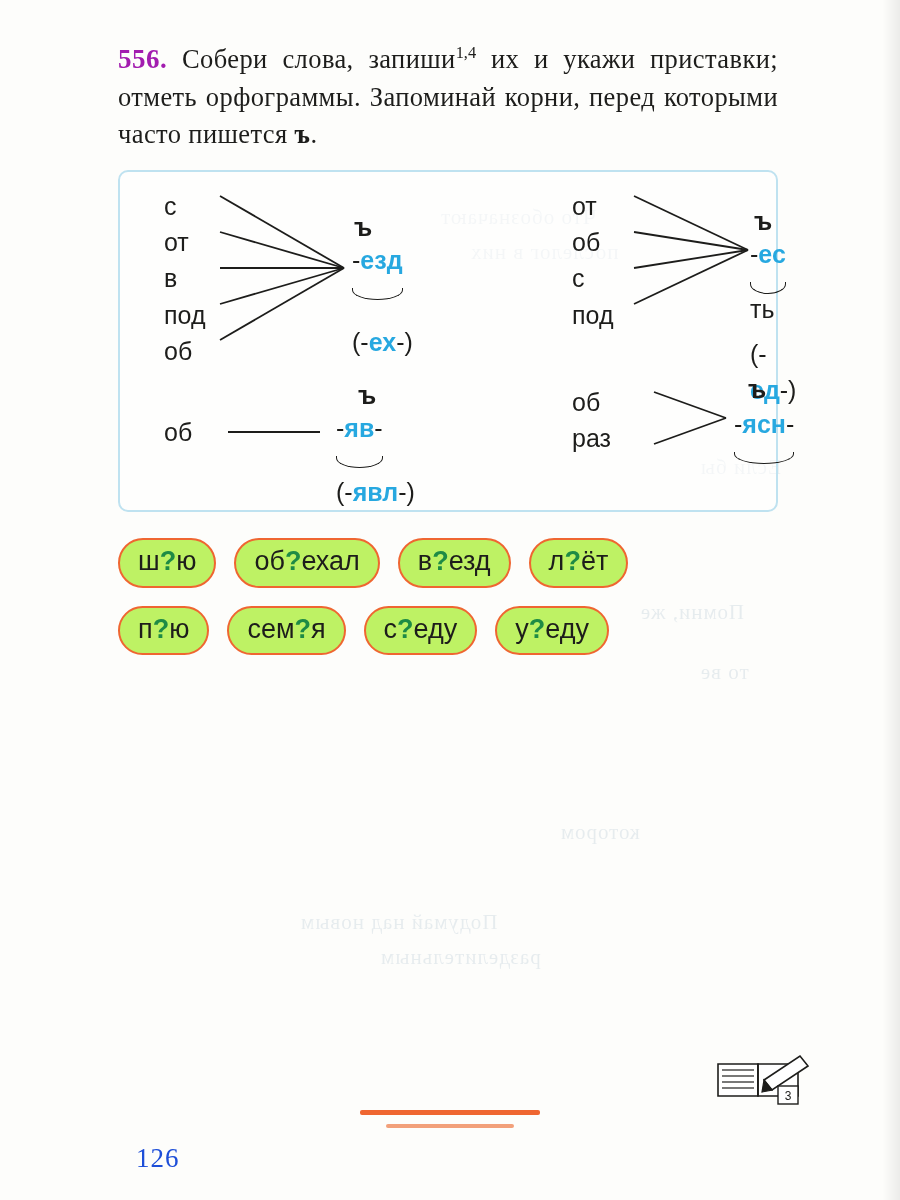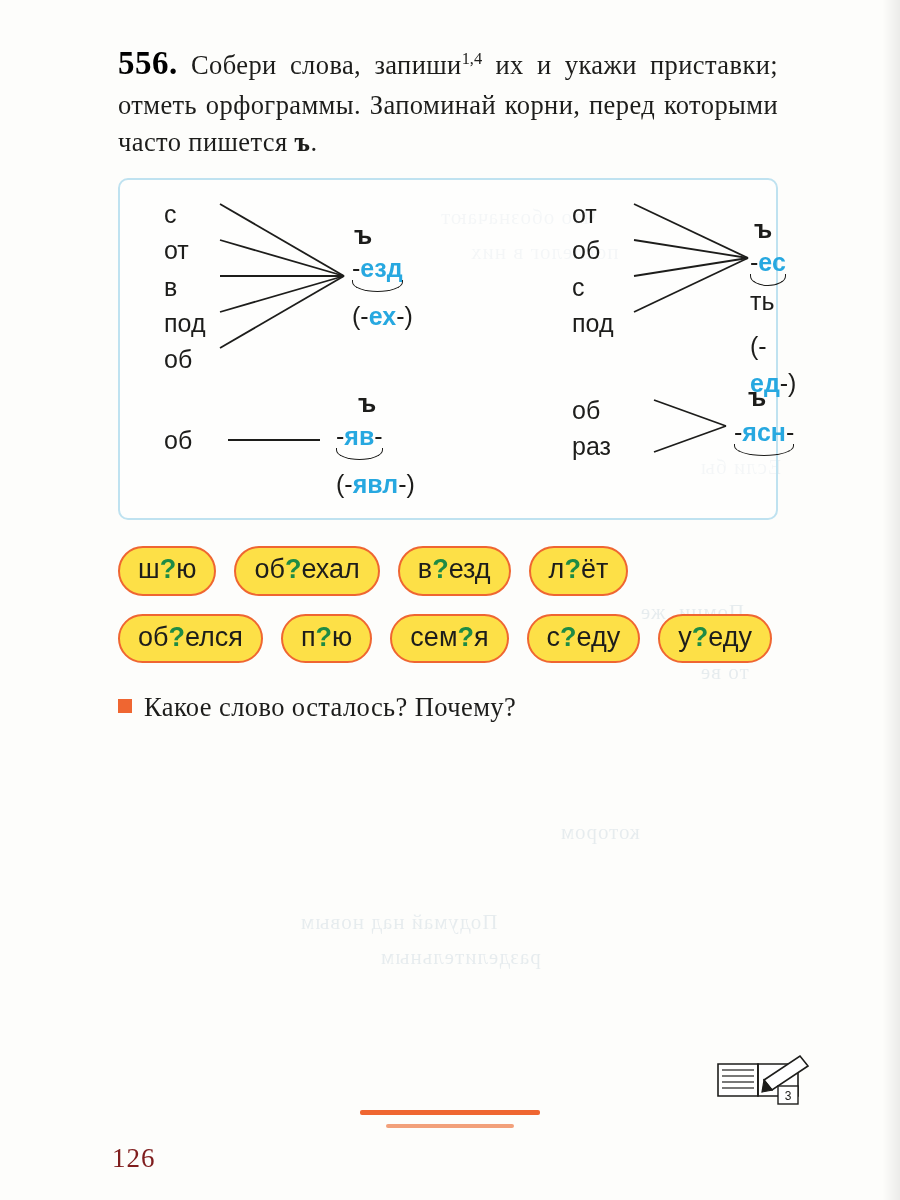--- a/index.html
+++ b/index.html
@@ -48,23 +48,23 @@
   
   .ex {
     font-family: "Liberation Serif", serif;
     font-size: 26.5px;
     line-height: 1.42;
     color: #1d1d1b;
     text-align: justify;
     letter-spacing: 0.4px;
   }
   .ex-num {
-    color: #000000;
-    font-weight: bold;
-    font-size: 33px;
+    color: #a21caf;
+    font-weight: bold;
+    font-size: 27px;
     letter-spacing: 0.5px;
   }
   .ex b {
     font-weight: bold;
   }
   sup {
     font-size: 0.62em;
     vertical-align: super;
     letter-spacing: 0;
   }
@@ -100,39 +100,39 @@
     left: 0; right: 0;
     bottom: -3px;
     height: 11px;
     border: 1.8px solid #1d1d1b;
     border-top: none;
     border-radius: 0 0 60% 60% / 0 0 100% 100%;
   }
   .rootline {
     position: relative;
     display: inline-block;
-    padding-bottom: 3px;
+    padding-bottom: 19px;
   }
 
   
   .chips-row {
     display: flex;
     gap: 18px;
     margin-top: 20px;
     justify-content: flex-start;
   }
   .chip {
     border: 2.2px solid #ef6631;
     border-radius: 26px;
     padding: 7px 18px 9px 18px;
     font-family: "Liberation Sans", sans-serif;
     font-size: 27px;
     color: #1d1d1b;
     white-space: nowrap;
-    background: #fde047;
+    background: #bef264;
     line-height: 1.1;
   }
   .qmark {
     color: #1e8b45;
     font-weight: bold;
   }
   .bullet-line {
     display: flex;
     align-items: baseline;
     gap: 12px;
@@ -161,25 +161,25 @@
     border-radius: 2px;
   }
   .rule2 {
     width: 128px; height: 4px;
     background: #f2a07a;
     margin: 0 auto;
     border-radius: 2px;
   }
   .folio {
     position: absolute;
-    left: 112px;
+    left: 136px;
     bottom: 26px;
     font-family: "Liberation Serif", serif;
     font-size: 27px;
-    color: #7f1d1d;
+    color: #1d4ed8;
     letter-spacing: 1px;
   }
   .booklet-icon {
     position: absolute;
     right: 78px;
     bottom: 88px;
     width: 110px;
     height: 62px;
   }
   svg { display: block; }
@@ -224,21 +224,21 @@
         <line x1="4" y1="114" x2="128" y2="78" stroke="#1d1d1b" stroke-width="1.8"></line>
         <line x1="4" y1="150" x2="128" y2="78" stroke="#1d1d1b" stroke-width="1.8"></line>
       </svg>
 
       <div class="col" style="left:232px; top:44px;">
         <div class="hard-sign" style="margin-left:2px; line-height:0.95;">ъ</div>
         <div class="rootline" style="margin-top:2px;">
           <span>-</span><span class="kw">езд</span>
           <span class="arc"></span>
         </div>
-        <div style="margin-top:9px;">
+        <div style="margin-top:27px;">
           <span>(-</span><span class="kw">ех</span><span>-)</span>
         </div>
       </div>
 
       <div class="col" style="left:452px; top:16px;">
         <div>от</div>
         <div>об</div>
         <div>с</div>
         <div>под</div>
       </div>
@@ -297,31 +297,26 @@
 
 
     <div class="chips-row" style="margin-top:26px;">
       <div class="chip"><span>ш</span><span class="qmark">?</span><span>ю</span></div>
       <div class="chip"><span>об</span><span class="qmark">?</span><span>ехал</span></div>
       <div class="chip"><span>в</span><span class="qmark">?</span><span>езд</span></div>
       <div class="chip"><span>л</span><span class="qmark">?</span><span>ёт</span></div>
     </div>
 
     <div class="chips-row" style="margin-top:18px;">
-      <div class="chip"><span>об</span><span class="qmark">?</span><span>елся</span></div>
       <div class="chip"><span>п</span><span class="qmark">?</span><span>ю</span></div>
       <div class="chip"><span>сем</span><span class="qmark">?</span><span>я</span></div>
       <div class="chip"><span>с</span><span class="qmark">?</span><span>еду</span></div>
       <div class="chip"><span>у</span><span class="qmark">?</span><span>еду</span></div>
     </div>
 
-    <div class="bullet-line">
-      <span class="sq"></span>
-      <span class="ex" style="font-size:26.5px;">Какое слово осталось?  Почему?</span>
-    </div>
 
 
   </div>
 
   <div class="booklet-icon">
     <svg width="110" height="62" viewBox="0 0 110 62">
       <path d="M6 46 L6 14 L46 14 L46 46 Z" fill="#ffffff" stroke="#1d1d1b" stroke-width="1.6"></path>
       <path d="M46 14 L86 14 L86 46 L46 46 Z" fill="#ffffff" stroke="#1d1d1b" stroke-width="1.6"></path>
       <line x1="46" y1="14" x2="46" y2="46" stroke="#1d1d1b" stroke-width="1.6"></line>
       <line x1="10" y1="20" x2="42" y2="20" stroke="#1d1d1b" stroke-width="1.2"></line>

